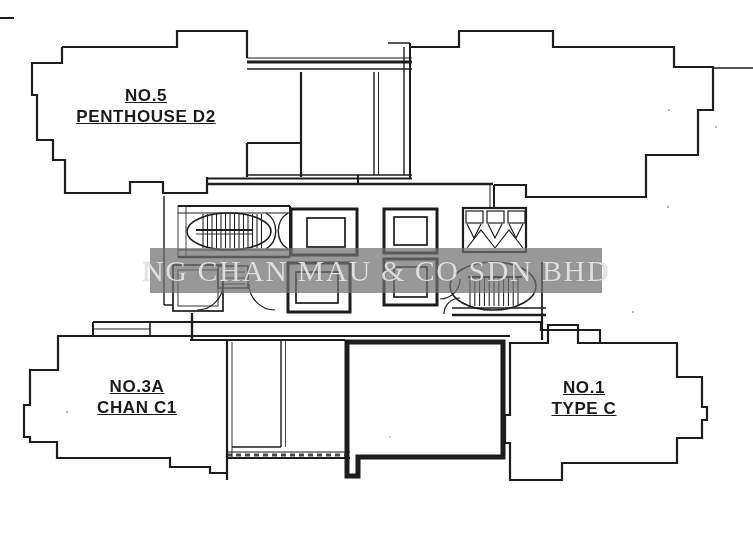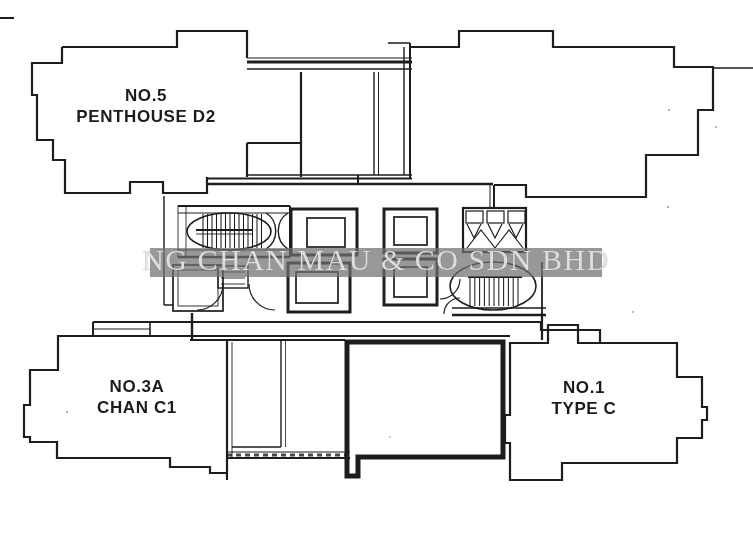--- a/index.html
+++ b/index.html
@@ -5,26 +5,26 @@
   html,body{margin:0;padding:0;background:#fff;}
   #stage{
     position:relative;width:753px;height:540px;background:#ffffff;
     overflow:hidden;font-family:"Liberation Sans",sans-serif;
   }
   #plan-svg{position:absolute;left:0;top:0;width:753px;height:540px;}
   #plan-svg path,#plan-svg rect,#plan-svg ellipse{fill:none;stroke:#1d1d1d;}
   .unit-label{
     position:absolute;transform:translate(-50%,-50%);
     text-align:center;color:#1b1b1b;font-weight:700;
-    font-size:17px;line-height:21px;letter-spacing:.6px;white-space:nowrap;
+    font-size:17px;line-height:21px;letter-spacing:.6px;white-space:nowrap;text-decoration:underline;
   }
   .wm-band{
-    position:absolute;left:150px;top:248px;width:452px;height:29px;
+    position:absolute;left:150px;top:248px;width:452px;height:45px;
     background:rgba(112,112,112,.72);
-    display:flex;align-items:flex-end;justify-content:center;
+    display:flex;align-items:center;justify-content:center;
   }
   .wm-text{
     font-family:"Liberation Serif",serif;font-size:30px;font-weight:400;
     letter-spacing:1.5px;color:#e3e3e3;opacity:.95;white-space:nowrap;
     text-shadow:0 0 1px rgba(90,90,90,.6);
   }
 </style>
 </head>
 <body>
 

